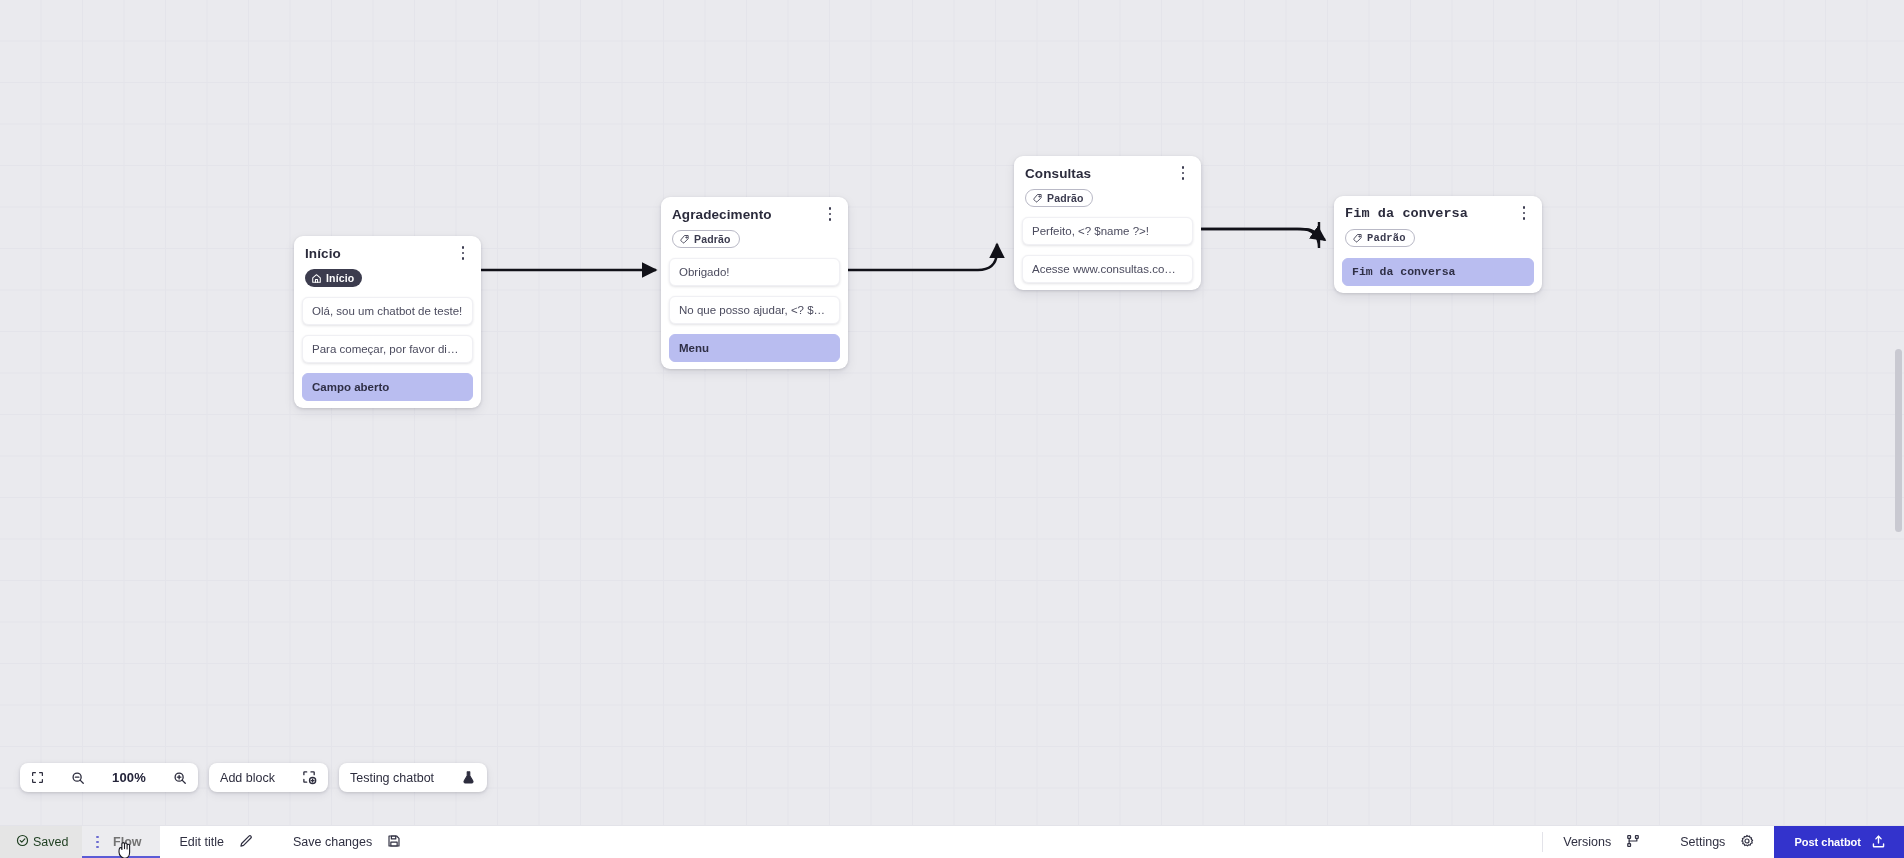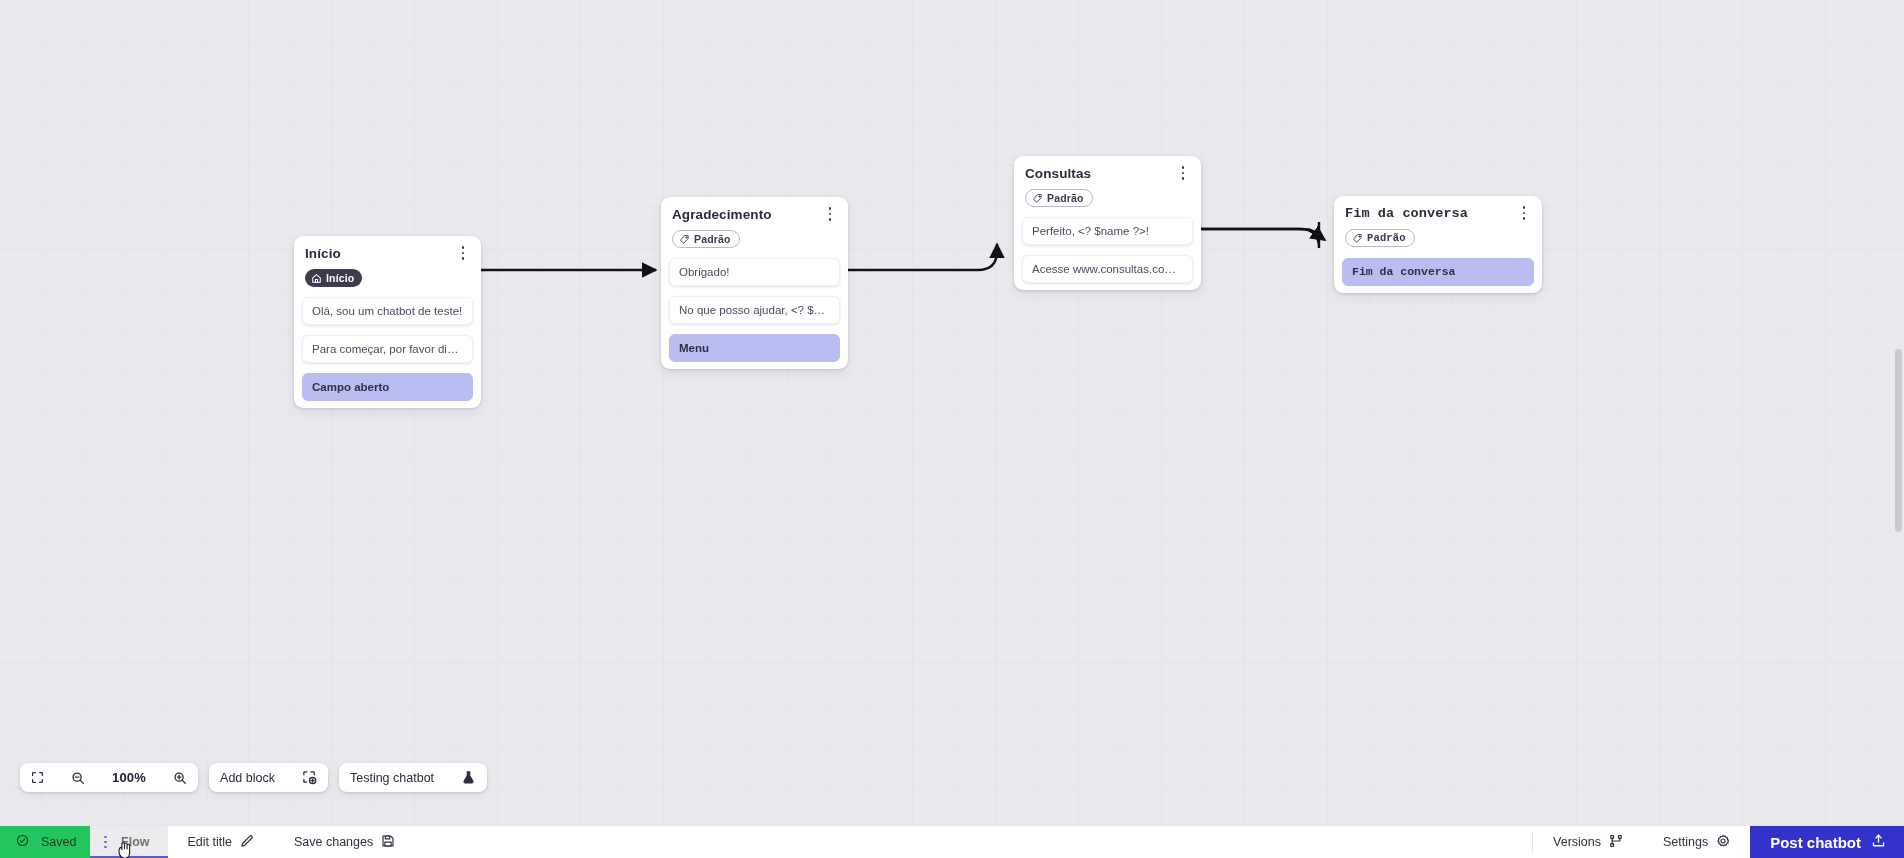--- a/index.html
+++ b/index.html
@@ -136,51 +136,51 @@
   
   #bottombar {
     position:absolute; left:0; bottom:0; width:1904px; height:33px;
     background:#ffffff;
     border-top:1px solid #e3e3e9;
     display:flex; align-items:stretch;
     font-size:12.5px;
     z-index: 60;
   }
   .saved-chip {
-    display:flex; align-items:center; gap:12px;
-    background:#22c55e; color:#1d3d1f;
+    display:flex; align-items:center; gap:4px;
+    background:#e5e5e5; color:#1d3d1f;
     padding:0 14px 0 16px;
     font-size:12.5px; font-weight:500;
   }
   .flow-tab {
     display:flex; align-items:center; gap:8px;
     background:#ececef;
     padding: 0 18px 0 8px;
     position:relative;
     cursor:pointer;
     color:#737373; font-weight:700; font-size:12.5px;
   }
   .flow-tab::after {
     content:""; position:absolute; left:0; right:0; bottom:0; height:2px; background:#5b5bd6;
   }
   .flow-kebab { display:flex; flex-direction:column; gap:2.4px; align-items:center; padding:0 6px; }
   .flow-kebab i { width:2.6px; height:2.6px; border-radius:50%; background:#6b6bd0; }
 
   .bar-item {
-    display:flex; align-items:center; gap:8px;
+    display:flex; align-items:center; gap:15px;
     padding: 0 20px;
     color:#2f2f41; cursor:pointer; font-size:12.5px; font-weight:500;
   }
   .bar-sep { width:1px; background:#e3e3e9; margin: 6px 0; }
   .spacer { flex:1 1 auto; }
   #post-btn {
     display:flex; align-items:center; gap:10px;
     background:#3333cc; color:#ffffff;
     padding: 0 18px 0 20px;
-    font-size:15px; font-weight:600;
+    font-size:11px; font-weight:600;
     cursor:pointer;
   }
 
   
   #cursor { position:absolute; left:115px; top:838px; z-index:90; pointer-events:none; }
 </style>
 </head>
 <body>
 
 <div id="app">

